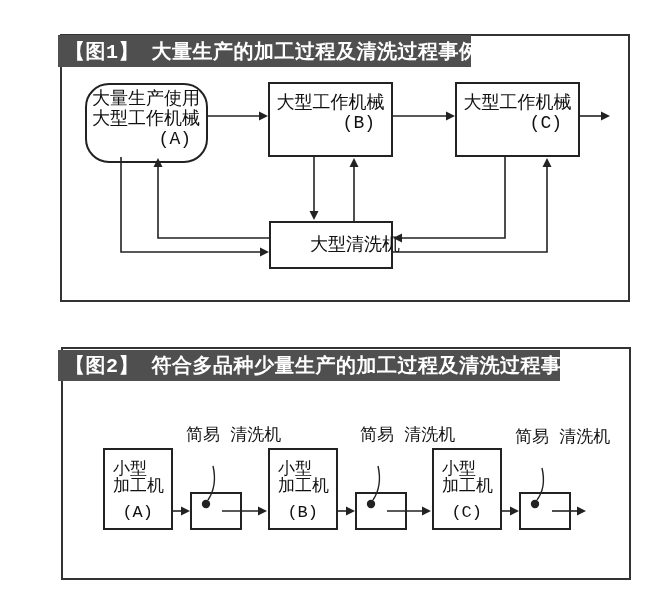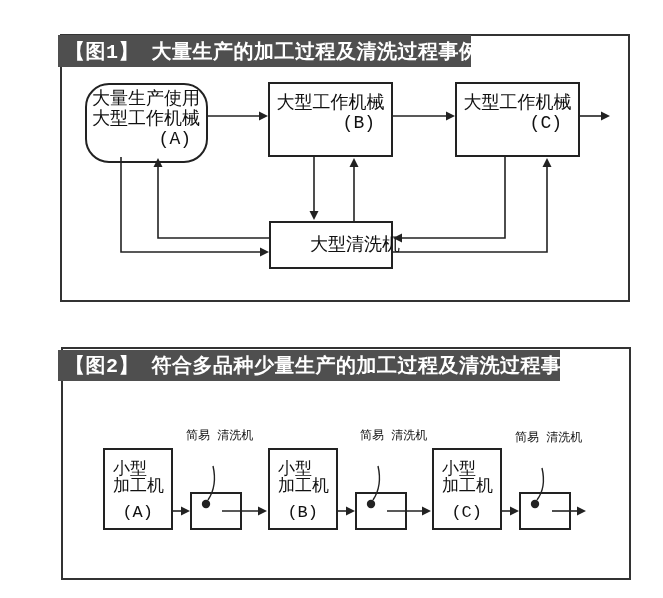--- a/index.html
+++ b/index.html
@@ -34,21 +34,21 @@
     box-sizing:border-box;font-size:18px;line-height:20px;
     display:flex;flex-direction:column;white-space:nowrap;padding-left:48px;
   }
   .dbox .ln{display:block;}
   .alignR{text-align:right;}
   .alignC{text-align:center;}
   .cleaner-big{align-items:center;justify-content:center;flex-direction:row;}
   .m2box{font-size:17px;line-height:17px;padding:11px 12px 0 8px;}
   .m2box .mlabel{margin-top:9px;padding-right:6px;}
   .clabel{
-    position:absolute;font-size:12px;line-height:18px;white-space:nowrap;
+    position:absolute;font-size:17px;line-height:18px;white-space:nowrap;
   }
   svg.overlay{position:absolute;left:0;top:0;pointer-events:none;}
   .fline{stroke:var(--diagram-line);stroke-width:1.6;fill:none;}
   .ahead{fill:var(--diagram-line);stroke:none;}
   .ldr{stroke:var(--diagram-line);stroke-width:1.4;fill:none;}
   .dot{fill:var(--diagram-line);}
 </style>
 </head>
 <body>
 

